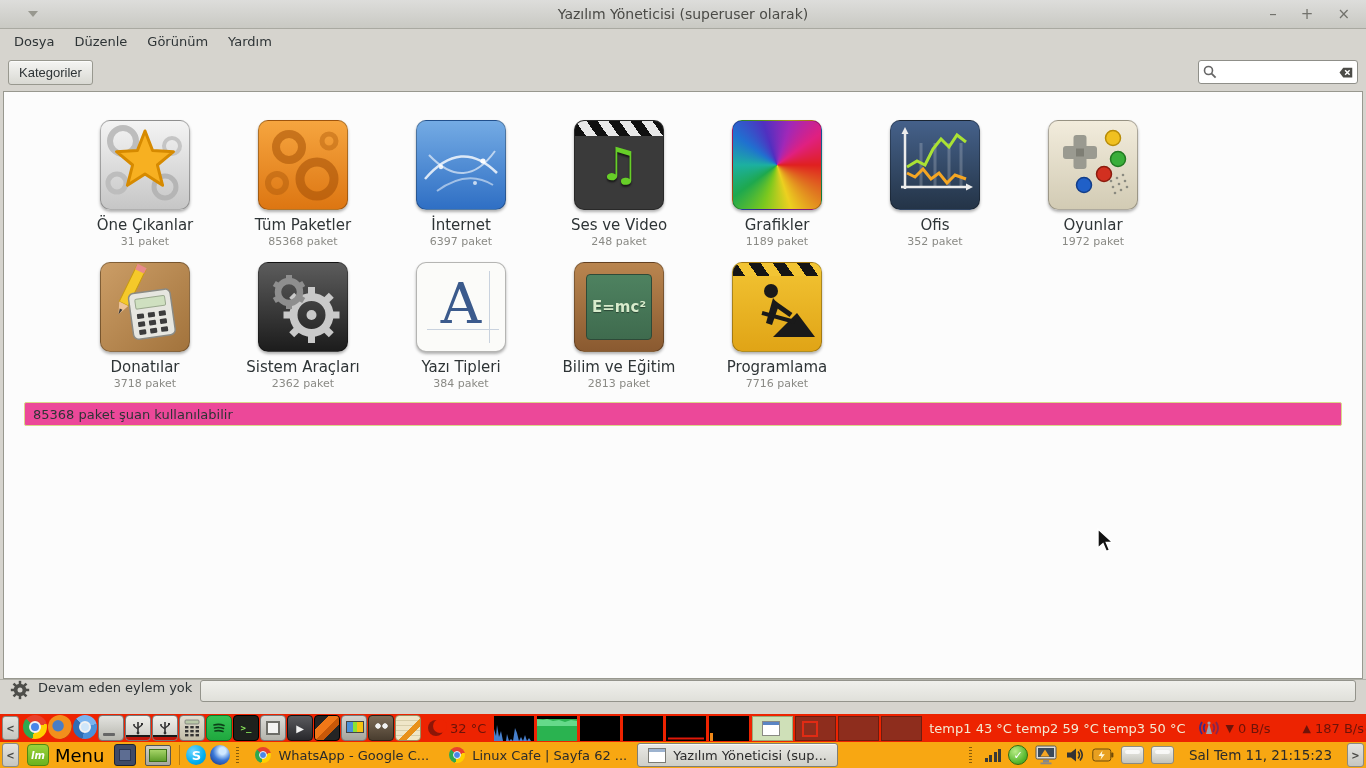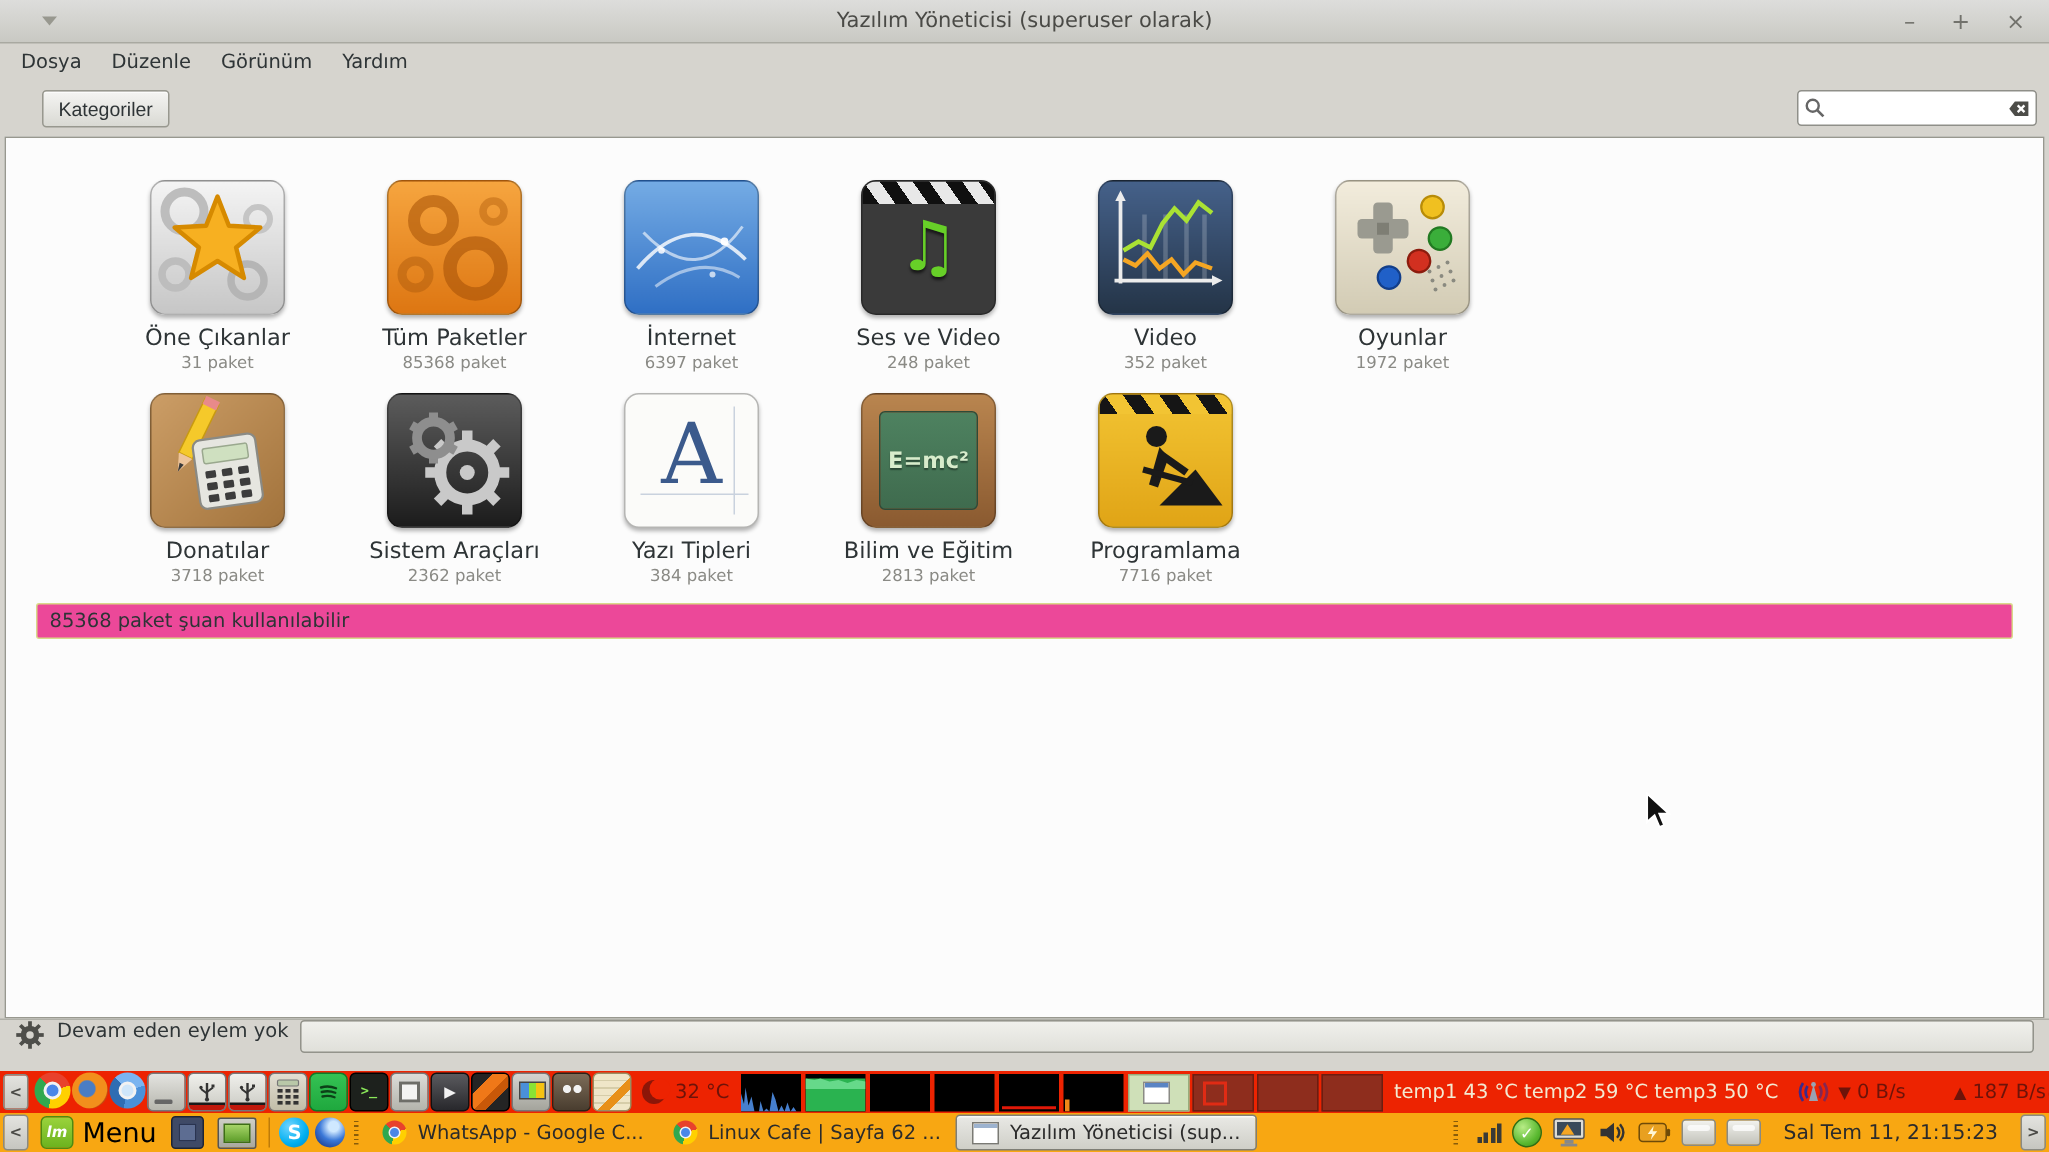--- a/index.html
+++ b/index.html
@@ -14,21 +14,21 @@
   .shade-tri{margin-left:28px;width:0;height:0;border-left:5px solid transparent;
        border-right:5px solid transparent;border-top:6px solid #98988f;z-index:2;}
   .wtitle{position:absolute;left:0;right:0;text-align:center;font-weight:normal;color:#4a4a46;font-size:14px;}
   .win-controls{margin-left:auto;display:flex;gap:24px;padding-right:16px;z-index:2;
        color:#72726c;font-size:15px;line-height:1;}
   .win-controls span{cursor:default;}
   .menubar{height:24px;display:flex;align-items:center;padding-left:4px;font-size:13px;color:#2e3436;flex:none;}
   .menu-item{padding:3px 10px;}
   .toolbar{height:38px;display:flex;align-items:center;padding:0 8px;flex:none;}
   .btn-cat{background:linear-gradient(#f5f5f3,#d9d9d3);border:1px solid #98988f;border-radius:3px;
-       padding:4px 10px;font-size:13px;color:#2e3436;box-shadow:inset 0 1px 0 rgba(255,255,255,.7);margin-left:20px;}
+       padding:4px 10px;font-size:13px;color:#2e3436;box-shadow:inset 0 1px 0 rgba(255,255,255,.7);}
   .search{margin-left:auto;width:150px;height:22px;background:#fff;border:1px solid #8f8f89;border-radius:3px;
        display:flex;align-items:center;padding:0 4px;gap:3px;}
   .search input{flex:1;min-width:0;border:none;outline:none;background:transparent;font:13px "DejaVu Sans",sans-serif;}
   .content{flex:1;margin:0 3px;background:#fcfcfc;border:1px solid #98988f;overflow:hidden;}
   .cat-grid{display:flex;padding-left:62px;margin-top:28px;}
   .cat-grid.second{margin-top:14px;}
   .cat{width:158px;display:flex;flex-direction:column;align-items:center;cursor:default;}
   .tile{width:88px;height:88px;border-radius:10px;border:1px solid rgba(0,0,0,.28);
        box-shadow:0 2px 3px rgba(0,0,0,.30);position:relative;overflow:hidden;flex:none;}
   .tile svg{position:absolute;inset:0;}
@@ -243,35 +243,40 @@
       </div>
       <div class="cat">
         <div class="tile t-av">
           <div class="clap"></div>
           <div class="note">♫</div>
         </div>
         <div class="cat-name">Ses ve Video</div>
         <div class="cat-count">248 paket</div>
       </div>
       <div class="cat">
+        <div class="tile t-gfx"></div>
+        <div class="cat-name">Grafikler</div>
+        <div class="cat-count">1189 paket</div>
+      </div>
+      <div class="cat">
         <div class="tile t-office">
           <svg viewBox="0 0 88 88">
             <line x1="30" y1="22" x2="30" y2="66" stroke="#ffffff" stroke-width="3" opacity=".2"></line>
             <line x1="44" y1="22" x2="44" y2="66" stroke="#ffffff" stroke-width="3" opacity=".2"></line>
             <line x1="58" y1="22" x2="58" y2="66" stroke="#ffffff" stroke-width="3" opacity=".2"></line>
             <line x1="70" y1="22" x2="70" y2="66" stroke="#ffffff" stroke-width="3" opacity=".2"></line>
             <line x1="14" y1="10" x2="14" y2="68" stroke="#ececec" stroke-width="2.5"></line>
             <line x1="10" y1="66" x2="78" y2="66" stroke="#ececec" stroke-width="2.5"></line>
             <polygon points="14,6 10.5,13 17.5,13" fill="#ececec"></polygon>
             <polygon points="82,66 75,62.5 75,69.5" fill="#ececec"></polygon>
             <polyline points="16,46 26,40 34,44 42,28 50,18 58,26 66,14 75,21" fill="none" stroke="#aae234" stroke-width="3"></polyline>
             <polyline points="16,52 24,56 32,48 40,58 48,52 56,62 64,54 75,58" fill="none" stroke="#f5a623" stroke-width="3"></polyline>
           </svg>
         </div>
-        <div class="cat-name">Video</div>
+        <div class="cat-name">Ofis</div>
         <div class="cat-count">352 paket</div>
       </div>
       <div class="cat">
         <div class="tile t-games">
           <svg viewBox="0 0 88 88">
             <rect x="14" y="25" width="34" height="13" rx="3" fill="#9a9a90"></rect>
             <rect x="24.5" y="14" width="13" height="34" rx="3" fill="#9a9a90"></rect>
             <rect x="27" y="27.5" width="8" height="8" fill="#7e7e74"></rect>
             <circle cx="64" cy="17" r="7.5" fill="#f0c020" stroke="#b88c08" stroke-width="1.5"></circle>
             <circle cx="69" cy="38" r="7.5" fill="#3aae3a" stroke="#227a22" stroke-width="1.5"></circle>

